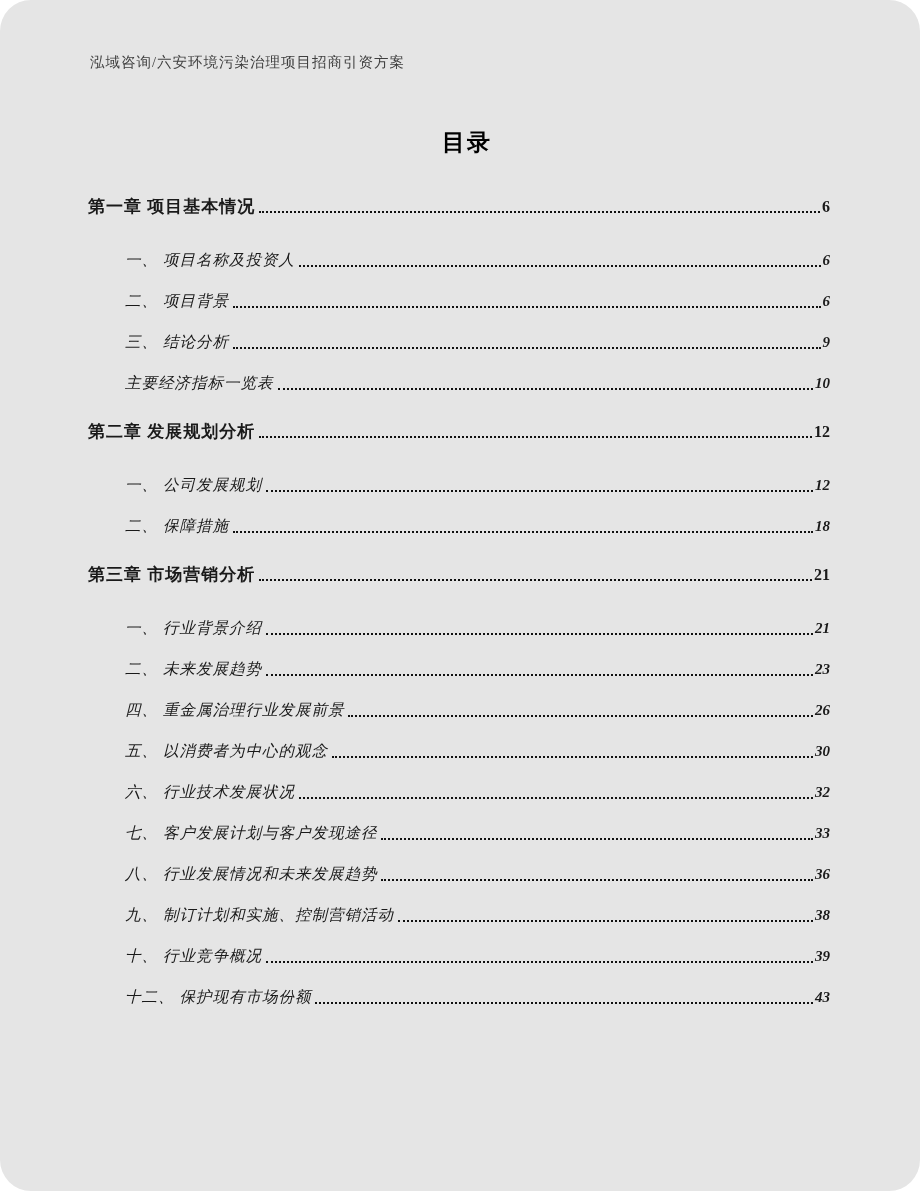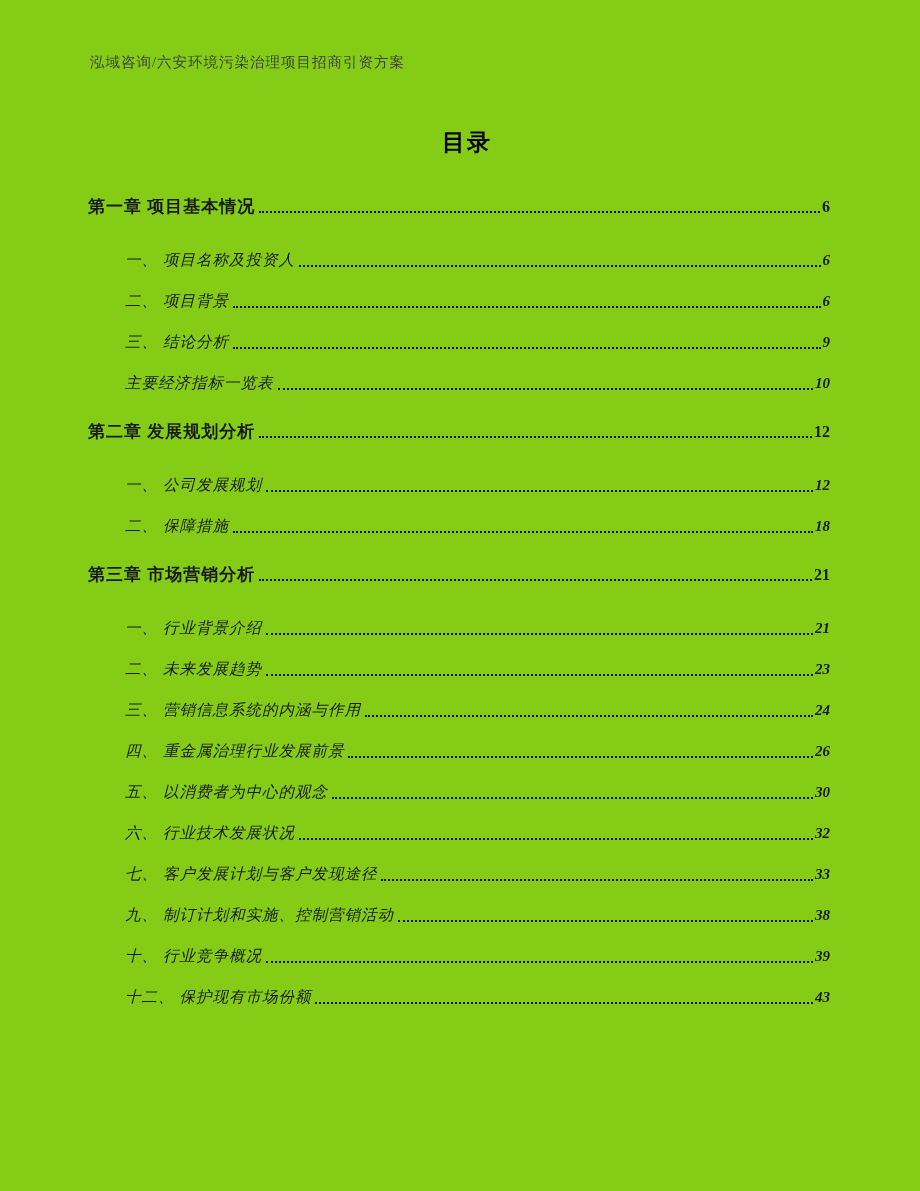--- a/index.html
+++ b/index.html
@@ -4,24 +4,25 @@
 <style>
   html, body {
     margin: 0;
     padding: 0;
     background: #ffffff;
   }
   .page {
     position: relative;
     width: 920px;
     height: 1191px;
-    background: #84cc16;
+    background: #e5e5e5;
     overflow: hidden;
     font-family: "Liberation Serif", "DejaVu Serif", serif;
     color: #1a1a1a;
+    border-radius: 31px;
   }
   .header {
     position: absolute;
     left: 90px;
     top: 53px;
     font-size: 14.5px;
     letter-spacing: 1px;
     color: #3f3f3f;
     white-space: nowrap;
   }
@@ -140,45 +141,45 @@
         <span class="toc-label">一、 行业背景介绍</span>
         <span class="leader"></span>
         <span class="toc-page">21</span>
       </div>
       <div class="toc-row level2">
         <span class="toc-label">二、 未来发展趋势</span>
         <span class="leader"></span>
         <span class="toc-page">23</span>
       </div>
       <div class="toc-row level2">
-        <span class="toc-label">三、 营销信息系统的内涵与作用</span>
-        <span class="leader"></span>
-        <span class="toc-page">24</span>
-      </div>
-      <div class="toc-row level2">
         <span class="toc-label">四、 重金属治理行业发展前景</span>
         <span class="leader"></span>
         <span class="toc-page">26</span>
       </div>
       <div class="toc-row level2">
         <span class="toc-label">五、 以消费者为中心的观念</span>
         <span class="leader"></span>
         <span class="toc-page">30</span>
       </div>
       <div class="toc-row level2">
         <span class="toc-label">六、 行业技术发展状况</span>
         <span class="leader"></span>
         <span class="toc-page">32</span>
       </div>
       <div class="toc-row level2">
         <span class="toc-label">七、 客户发展计划与客户发现途径</span>
         <span class="leader"></span>
         <span class="toc-page">33</span>
       </div>
       <div class="toc-row level2">
+        <span class="toc-label">八、 行业发展情况和未来发展趋势</span>
+        <span class="leader"></span>
+        <span class="toc-page">36</span>
+      </div>
+      <div class="toc-row level2">
         <span class="toc-label">九、 制订计划和实施、控制营销活动</span>
         <span class="leader"></span>
         <span class="toc-page">38</span>
       </div>
       <div class="toc-row level2">
         <span class="toc-label">十、 行业竞争概况</span>
         <span class="leader"></span>
         <span class="toc-page">39</span>
       </div>
       <div class="toc-row level2">

